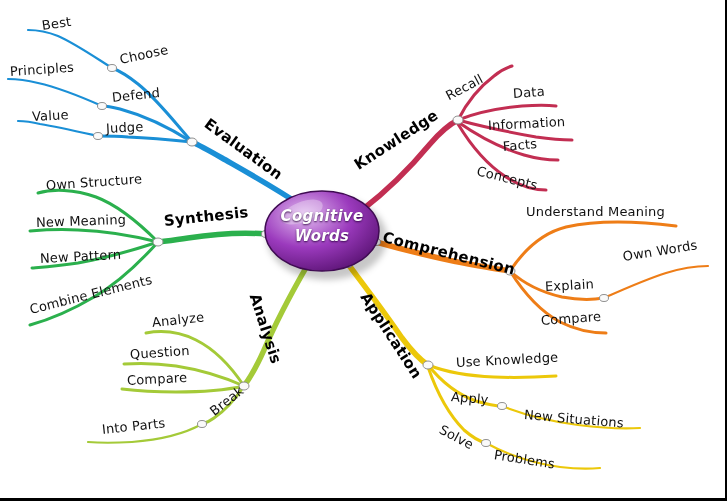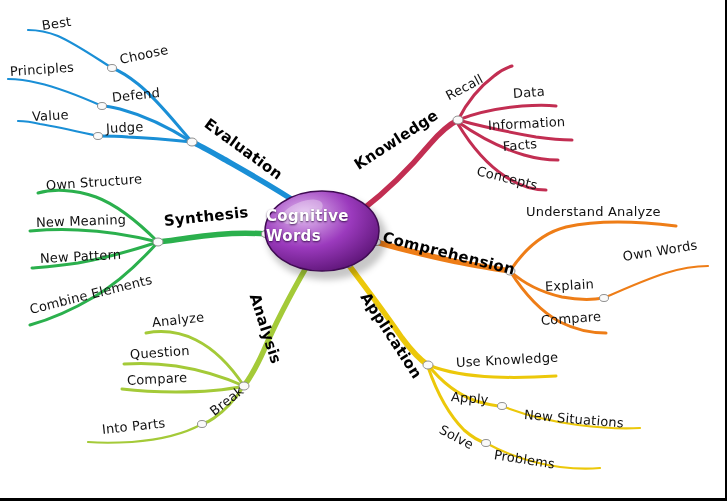--- a/index.html
+++ b/index.html
@@ -10,23 +10,23 @@
     overflow:hidden; font-family:"DejaVu Sans", sans-serif;
   }
   svg.wires { position:absolute; left:0; top:0; width:727px; height:501px; }
   svg.wires path { fill:none; stroke-linecap:round; }
   .lbl {
     position:absolute; white-space:nowrap; font-size:13px; color:#111;
     transform-origin:0 50%; letter-spacing:.2px; line-height:1.1;
   }
   .lbl.main { font-weight:bold; font-size:15px; color:#000; letter-spacing:.3px; }
   .center-text {
-    position:absolute; left:266px; top:206px; width:112px; 
+    position:absolute; left:266px; top:206px; width:112px; text-align:center;
     color:#fff; font-weight:bold; font-size:15px; line-height:1.35;
-    text-shadow:0 1px 2px rgba(40,0,60,.85); letter-spacing:.3px;
+    text-shadow:0 1px 2px rgba(40,0,60,.85); letter-spacing:.3px;font-style:italic;
   }
   .bead { fill:#fafafa; stroke:#8f8f8f; stroke-width:1; }
 </style>
 </head>
 <body>
 
 <div id="canvas">
 
   <svg class="wires" viewBox="0 0 727 501">
     <defs>
@@ -150,21 +150,21 @@
   <span class="lbl" style="left:127px;top:374px;transform:rotate(-3deg)">Compare</span>
   <span class="lbl" style="left:212px;top:406px;transform:rotate(-38deg)">Break</span>
   <span class="lbl" style="left:102px;top:423px;transform:rotate(-6deg)">Into Parts</span>
 
   <span class="lbl" style="left:447px;top:90px;transform:rotate(-28deg)">Recall</span>
   <span class="lbl" style="left:513px;top:87px;transform:rotate(-4deg)">Data</span>
   <span class="lbl" style="left:488px;top:119px;transform:rotate(-3deg)">Information</span>
   <span class="lbl" style="left:503px;top:140px;transform:rotate(-5deg)">Facts</span>
   <span class="lbl" style="left:477px;top:164px;transform:rotate(14deg)">Concepts</span>
 
-  <span class="lbl" style="left:526px;top:205px">Understand Analyze</span>
+  <span class="lbl" style="left:526px;top:205px">Understand Meaning</span>
   <span class="lbl" style="left:545px;top:280px;transform:rotate(-3deg)">Explain</span>
   <span class="lbl" style="left:623px;top:250px;transform:rotate(-9deg)">Own Words</span>
   <span class="lbl" style="left:541px;top:314px;transform:rotate(-4deg)">Compare</span>
 
   <span class="lbl" style="left:456px;top:356px;transform:rotate(-3deg)">Use Knowledge</span>
   <span class="lbl" style="left:451px;top:390px;transform:rotate(5deg)">Apply</span>
   <span class="lbl" style="left:524px;top:408px;transform:rotate(5deg)">New Situations</span>
   <span class="lbl" style="left:440px;top:422px;transform:rotate(28deg)">Solve</span>
   <span class="lbl" style="left:494px;top:448px;transform:rotate(9deg)">Problems</span>
 

